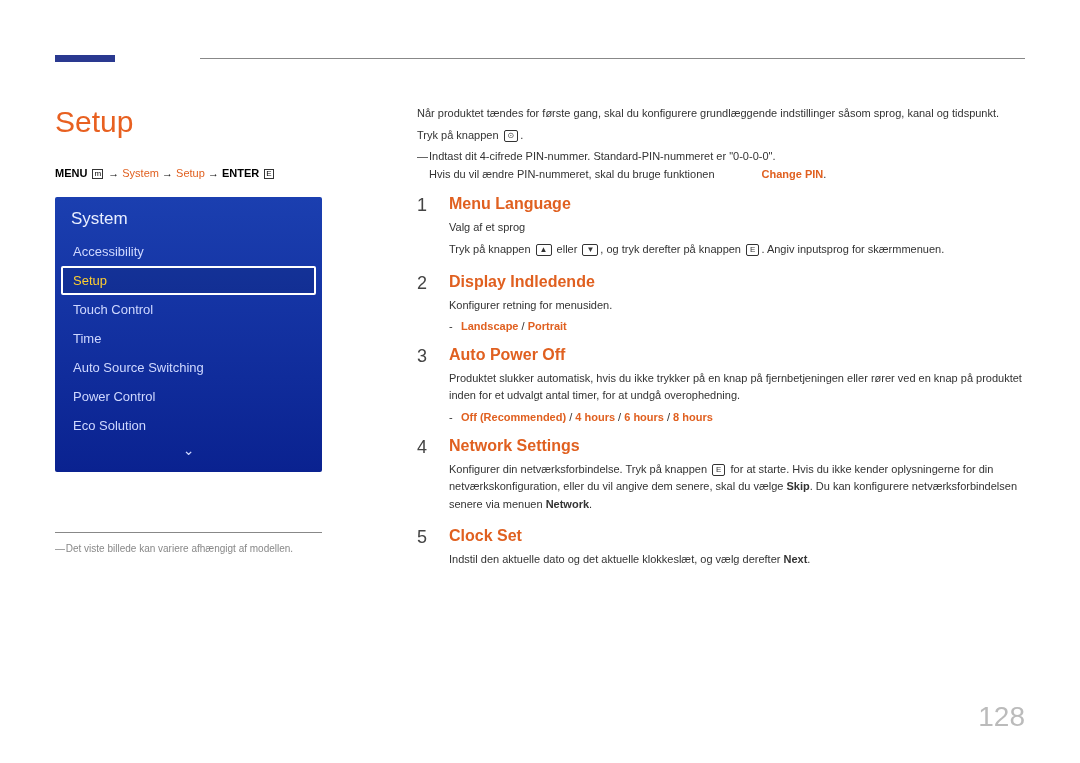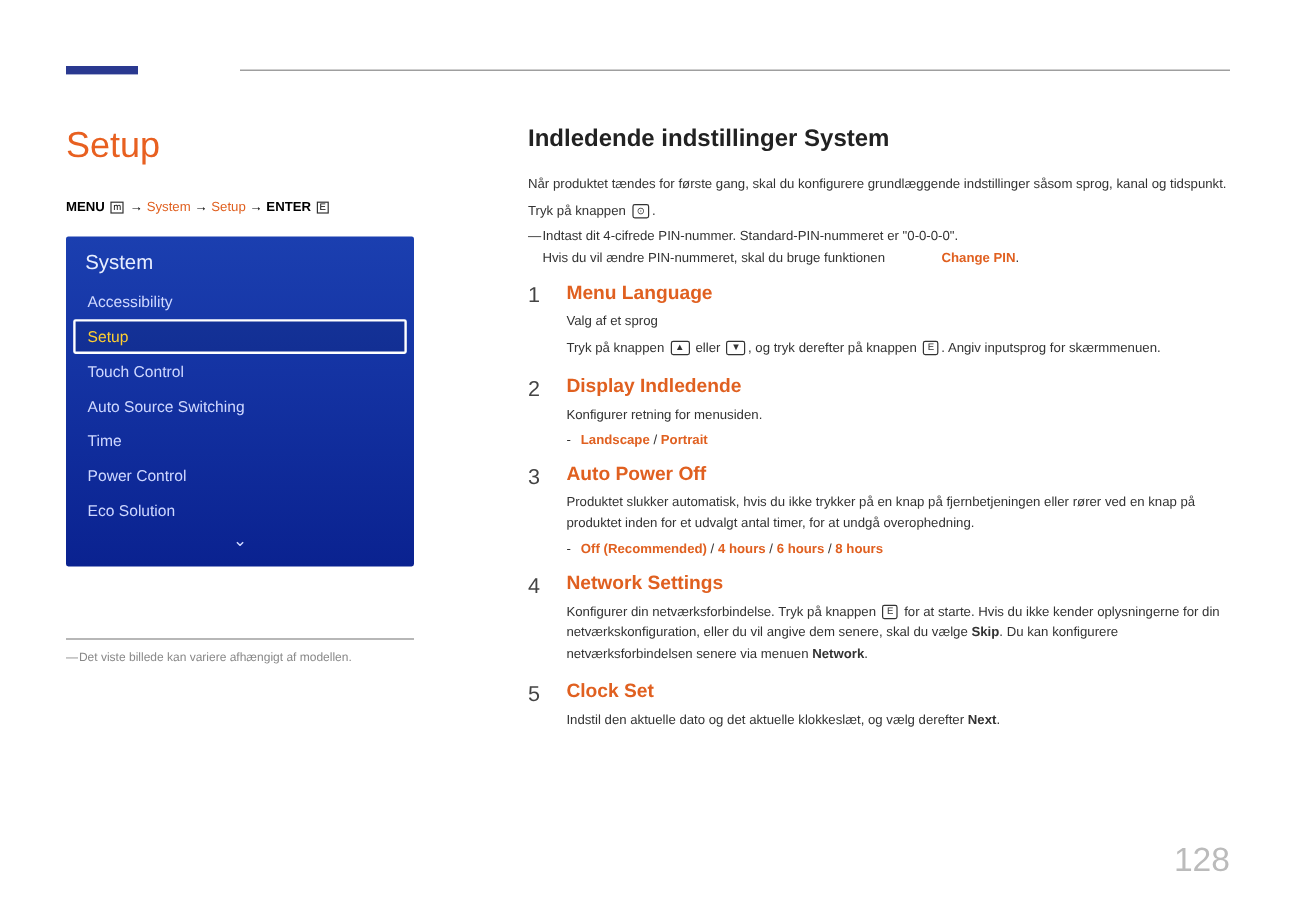--- a/index.html
+++ b/index.html
@@ -34,21 +34,21 @@
     top: 58px;
     height: 1px;
     background: #888;
   }
   .columns {
     display: flex;
     gap: 95px;
     padding-top: 35px;
   }
   .left-col {
-    width: 290px;
+    width: 267px;
     flex-shrink: 0;
   }
   .right-col {
     flex: 1;
   }
   .page-title {
     font-size: 30px;
     font-weight: 400;
     color: #e86020;
     margin-bottom: 28px;
@@ -231,34 +231,33 @@
         <b>ENTER</b>
         <span class="icon-box">E</span>
       </div>
 
       <div class="menu-panel">
         <div class="menu-header">System</div>
         <div id="menu-items">
             <div class="menu-item">Accessibility</div>
             <div class="menu-item selected">Setup</div>
             <div class="menu-item">Touch Control</div>
+            <div class="menu-item">Time</div>
             <div class="menu-item">Auto Source Switching</div>
-            <div class="menu-item">Time</div>
             <div class="menu-item">Power Control</div>
             <div class="menu-item">Eco Solution</div>
           </div>
         <div class="menu-chevron">⌄</div>
       </div>
 
       <hr class="left-hr">
       <div class="footnote">Det viste billede kan variere afhængigt af modellen.</div>
     </div>
 
     <div class="right-col">
-      <h2 class="section-title">Indledende indstillinger System</h2>
 
       <p class="para">Når produktet tændes for første gang, skal du konfigurere grundlæggende indstillinger såsom sprog, kanal og tidspunkt.</p>
       <p class="para">
         <span>Tryk på knappen</span>
         <span class="key-box">⊙</span>.
       </p>
       <p class="note-line first">Indtast dit 4-cifrede PIN-nummer. Standard-PIN-nummeret er "0-0-0-0".</p>
       <p class="note-line">
         <span>Hvis du vil ændre PIN-nummeret, skal du bruge funktionen </span><span class="inline-hl">Change PIN</span><span>.</span>
       </p>

